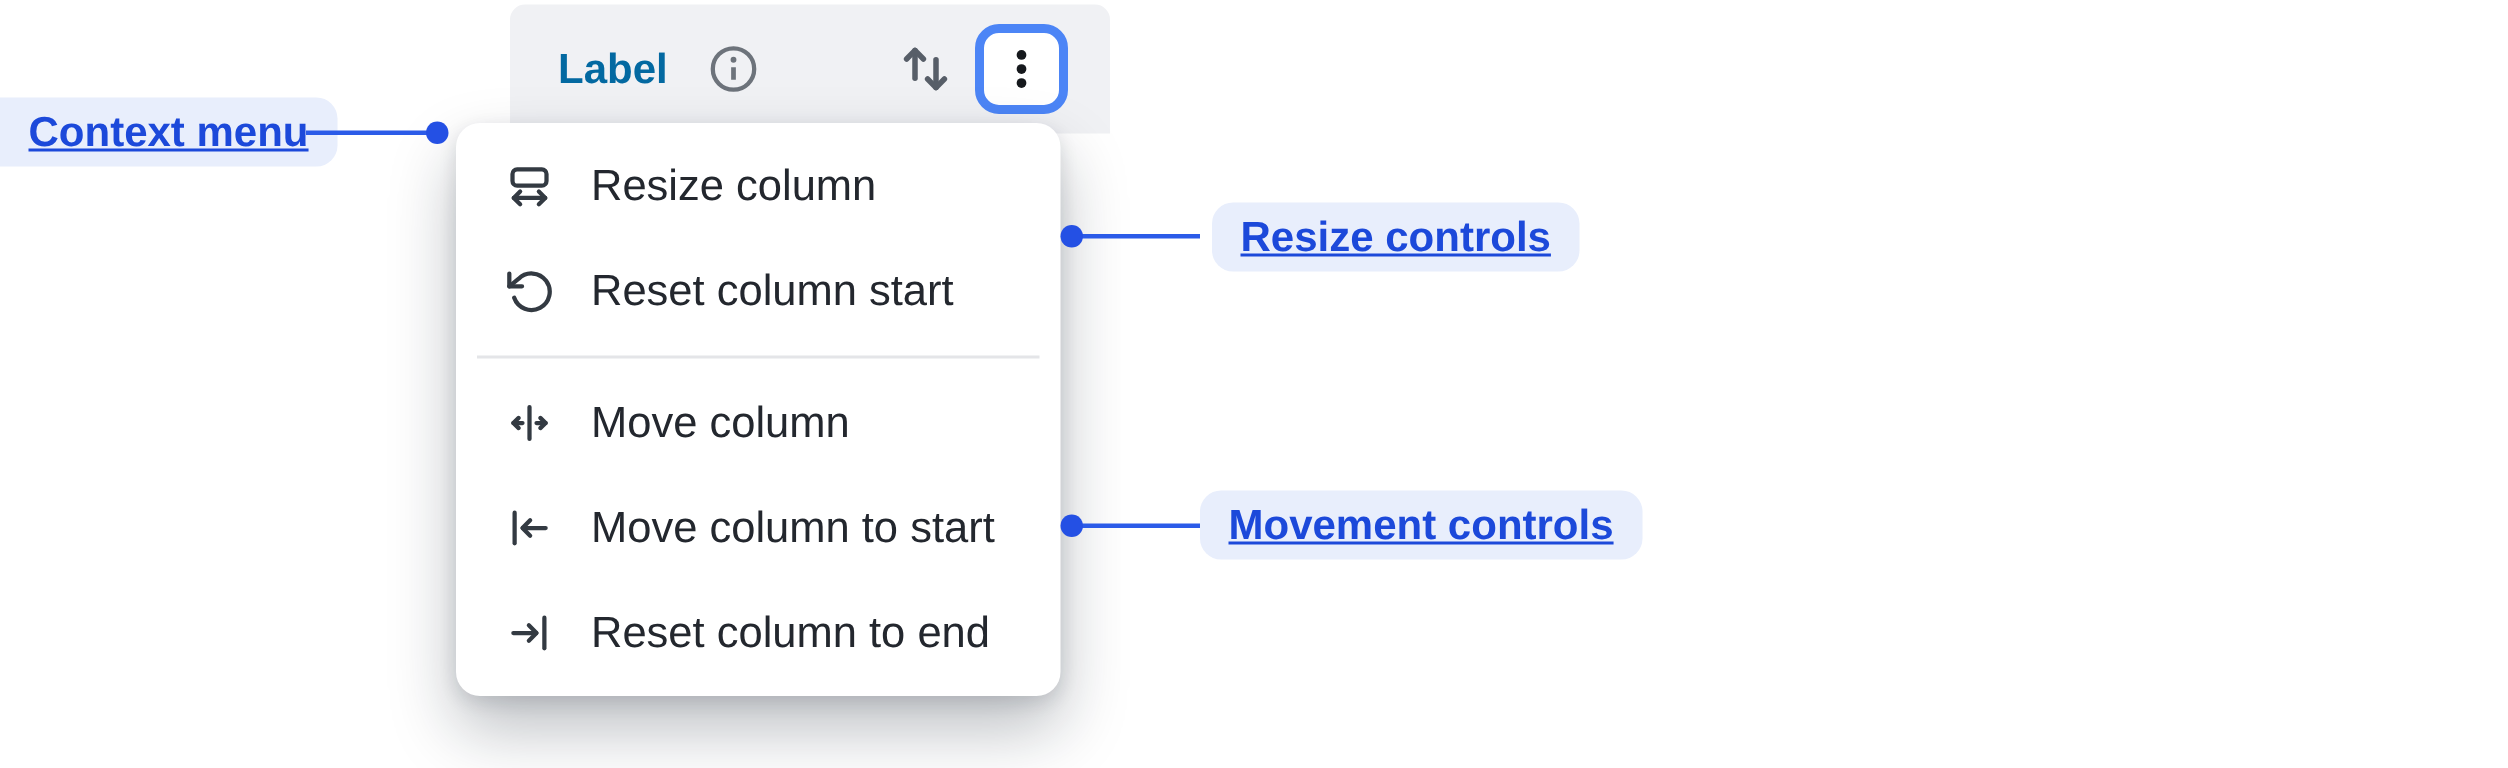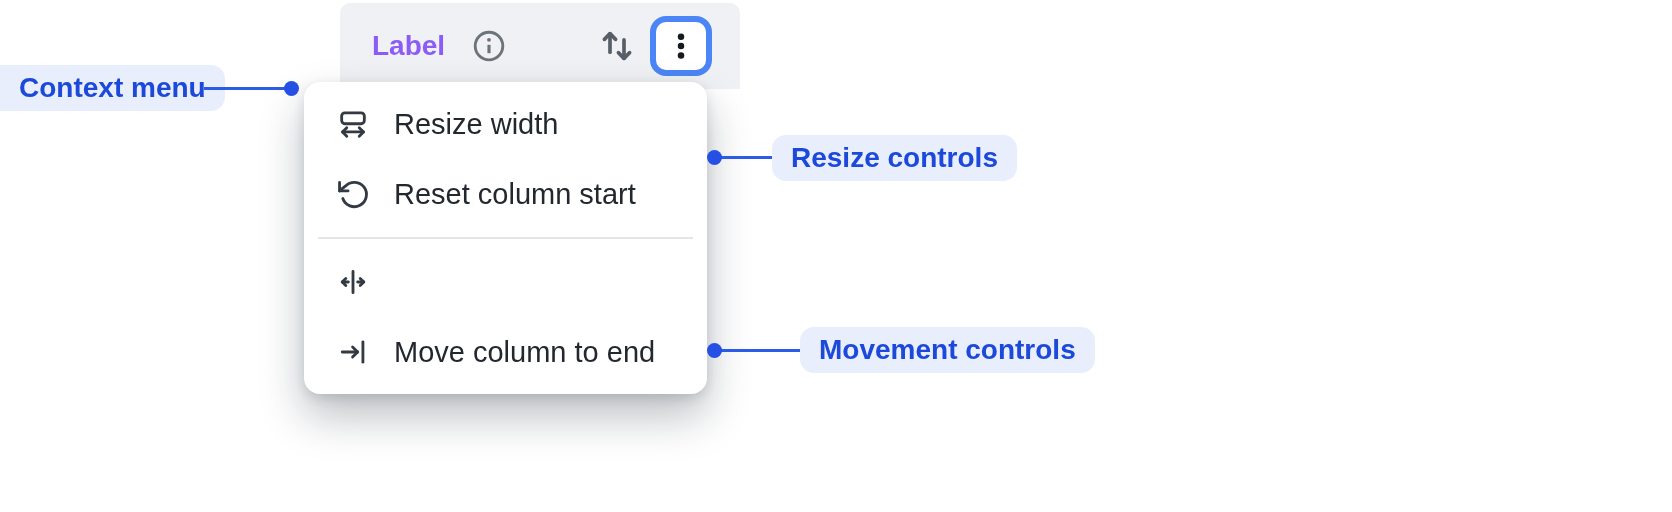--- a/index.html
+++ b/index.html
@@ -9,21 +9,21 @@
     background: #ffffff; overflow: hidden;
     font-family: "Liberation Sans", sans-serif;
   }
 
   
   .col-header {
     position: absolute; left: 340px; top: 3px; width: 400px; height: 86px;
     background: #f0f1f4; border-radius: 10px 10px 0 0;
     display: flex; align-items: center; padding: 0 28px 0 32px; z-index: 1;
   }
-  .header-label { font-size: 28px; font-weight: 700; color: #8b5cf6; }
+  .header-label { font-size: 28px; font-weight: 700; color: #0369a1; }
   .icon { display: inline-flex; align-items: center; justify-content: center; }
   .info-ic { width: 36px; height: 36px; color: #6d737b; margin-left: 26px; }
   .hdr-spacer { flex: 1; }
   .sort-ic { width: 42px; height: 46px; color: #575e68; margin-right: 12px; cursor: pointer; }
   .kebab-btn {
     width: 62px; height: 60px; background: #ffffff;
     border: 6px solid #4c85f6; border-radius: 16px;
     display: flex; align-items: center; justify-content: center;
     color: #16191d; cursor: pointer; padding: 0;
   }
@@ -41,21 +41,21 @@
     padding: 0 24px 0 32px; gap: 24px; cursor: pointer;
   }
   .menu-item .mi-icon { width: 34px; height: 34px; flex: none; color: #333a42; }
   .menu-item .mi-label { font-size: 29px; color: #23272e; white-space: nowrap; }
   .menu-divider { height: 2px; background: #e4e5e8; margin: 8px 14px; }
 
   
   .ann-pill {
     position: absolute; height: 46px; background: #e8eefc; border-radius: 14px;
     color: #1c49da; font-size: 28px; font-weight: 600;
-    display: flex; align-items: center; padding: 0 19px; white-space: nowrap; z-index: 3;
+    display: flex; align-items: center; padding: 0 19px; white-space: nowrap; z-index: 3; text-decoration: underline;
   }
   .ann-line { position: absolute; height: 3px; background: #2b5be8; z-index: 3; }
   .ann-dot  { position: absolute; width: 15px; height: 15px; border-radius: 50%; background: #2450e4; z-index: 4; }
 
   svg { display: block; }
 </style>
 </head>
 <body>
 
 <div class="canvas">
@@ -93,21 +93,21 @@
 
     <div class="menu-item">
       <span class="icon mi-icon">
         <svg viewBox="0 0 24 24" width="34" height="34" fill="none" stroke="currentColor" stroke-width="2" stroke-linecap="round" stroke-linejoin="round">
           <rect x="4" y="4.2" width="16" height="7.6" rx="2.2"></rect>
           <path d="M4.6 17.6h14.8"></path>
           <path d="M7.6 14.6l-3 3 3 3"></path>
           <path d="M16.4 14.6l3 3-3 3"></path>
         </svg>
       </span>
-      <span class="mi-label">Resize width</span>
+      <span class="mi-label">Resize column</span>
     </div>
 
     <div class="menu-item">
       <span class="icon mi-icon">
         <svg viewBox="0 0 24 24" width="34" height="34" fill="none" stroke="currentColor" stroke-width="2" stroke-linecap="round" stroke-linejoin="round">
           <polyline points="2.5 3.8 2.5 9.8 8.5 9.8"></polyline>
           <path d="M4.8 15.2a8.6 8.6 0 1 0 2-8.9L2.5 9.8"></path>
         </svg>
       </span>
       <span class="mi-label">Reset column start</span>
@@ -118,44 +118,55 @@
     <div class="menu-item">
       <span class="icon mi-icon">
         <svg viewBox="0 0 24 24" width="34" height="34" fill="none" stroke="currentColor" stroke-width="2" stroke-linecap="round" stroke-linejoin="round">
           <path d="M12 4.5v15"></path>
           <path d="M8.7 12H4.4"></path>
             <path d="M6.9 9.6 4.4 12l2.5 2.4"></path>
           <path d="M15.3 12h4.3"></path>
             <path d="M17.1 9.6l2.5 2.4-2.5 2.4"></path>
         </svg>
       </span>
+      <span class="mi-label">Move column</span>
     </div>
 
+    <div class="menu-item">
+      <span class="icon mi-icon">
+        <svg viewBox="0 0 24 24" width="34" height="34" fill="none" stroke="currentColor" stroke-width="2" stroke-linecap="round" stroke-linejoin="round">
+          <path d="M5 4.8v14.4"></path>
+          <path d="M19.6 12H8.8"></path>
+            <path d="M12.3 8.4 8.7 12l3.6 3.6"></path>
+        </svg>
+      </span>
+      <span class="mi-label">Move column to start</span>
+    </div>
 
     <div class="menu-item">
       <span class="icon mi-icon">
         <svg viewBox="0 0 24 24" width="34" height="34" fill="none" stroke="currentColor" stroke-width="2" stroke-linecap="round" stroke-linejoin="round">
           <path d="M19 4.8v14.4"></path>
           <path d="M4.4 12h10.8"></path>
             <path d="M11.7 8.4l3.6 3.6-3.6 3.6"></path>
         </svg>
       </span>
-      <span class="mi-label">Move column to end</span>
+      <span class="mi-label">Reset column to end</span>
     </div>
   </div>
 
   <div class="ann-pill" style="left:0; top:65px; border-top-left-radius:0; border-bottom-left-radius:0;">
     <span>Context menu</span>
   </div>
   <div class="ann-line" style="left:204px; top:87px; width:86px;"></div>
   <div class="ann-dot" style="left:284px; top:81px;"></div>
 
   <div class="ann-dot" style="left:707px; top:150px;"></div>
   <div class="ann-line" style="left:716px; top:156px; width:84px;"></div>
-  <div class="ann-pill" style="left:772px; top:135px;text-align:center;">
+  <div class="ann-pill" style="left:808px; top:135px;text-align:center;">
     <span>Resize controls</span>
   </div>
 
   <div class="ann-dot" style="left:707px; top:343px;"></div>
   <div class="ann-line" style="left:716px; top:349px; width:84px;"></div>
   <div class="ann-pill" style="left:800px; top:327px;justify-content:center;">
     <span>Movement controls</span>
   </div>
 
 </div>

